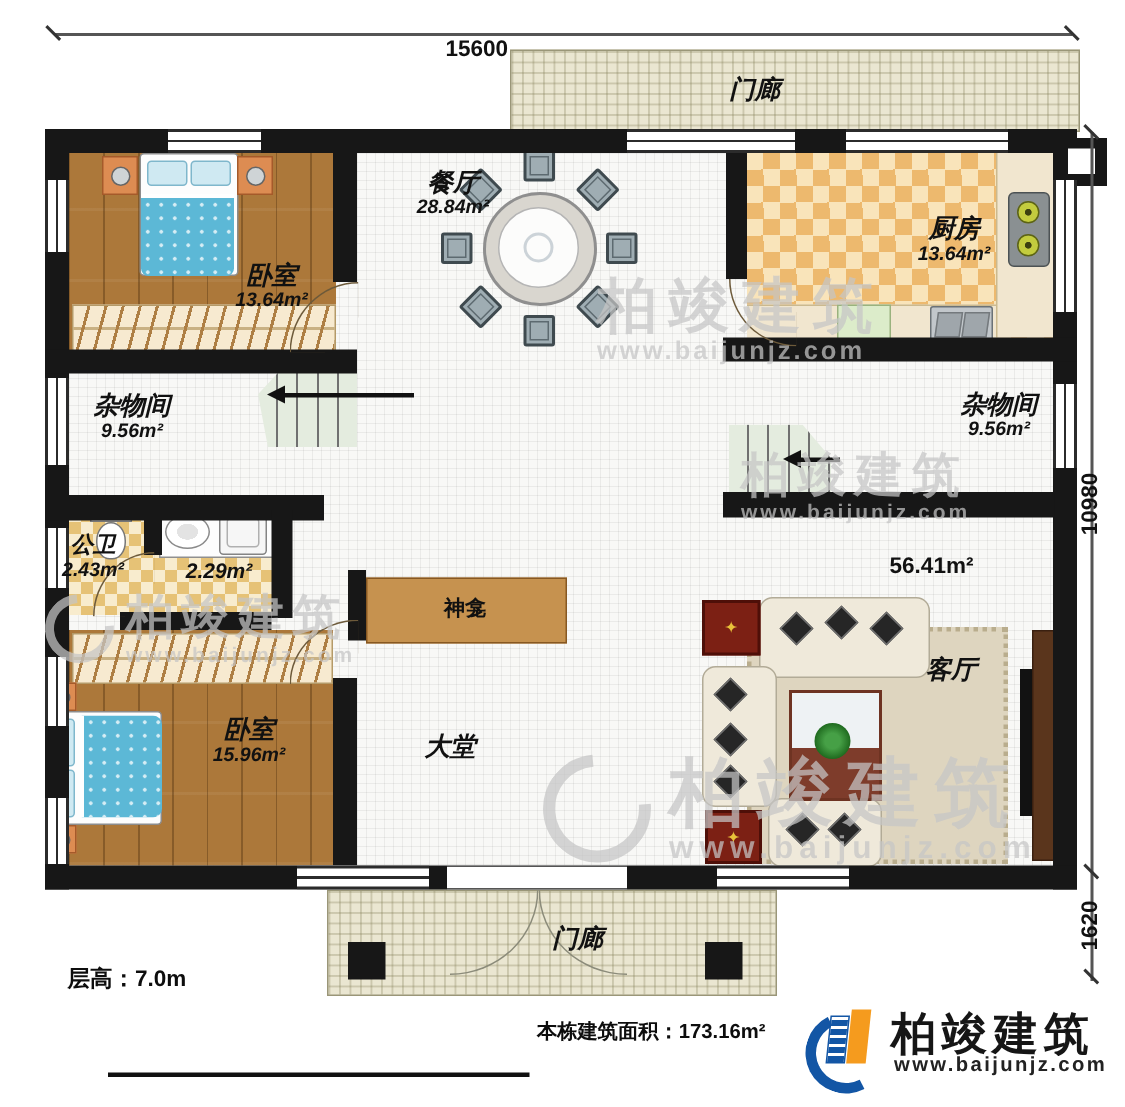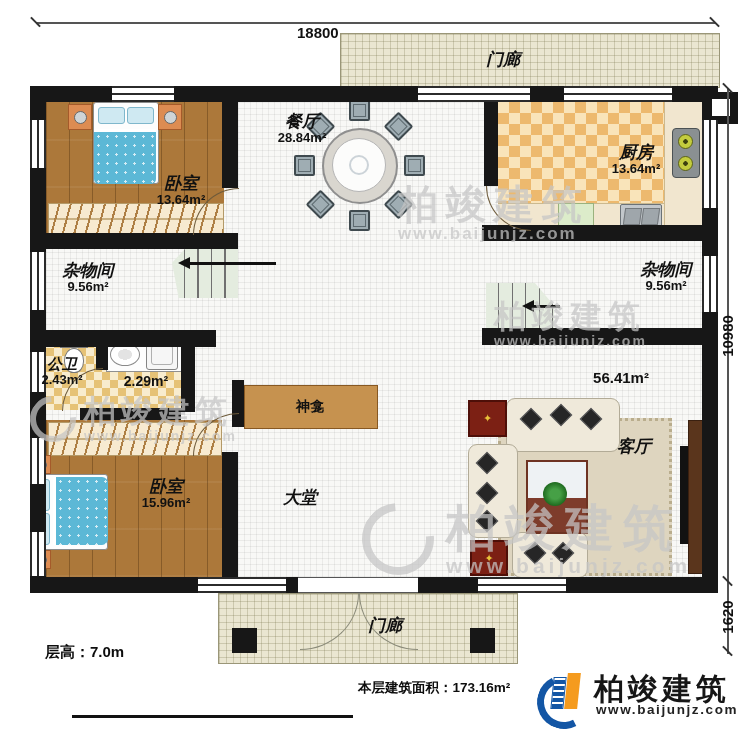--- a/index.html
+++ b/index.html
@@ -53,21 +53,21 @@
   .chair::after{content:"";position:absolute;inset:2px;border:1px solid #5d6a70;}
   .sofa{background:#efe9da;border:1.5px solid #b2ab97;border-radius:9px;z-index:20;}
   .cushion{position:absolute;width:14px;height:14px;background:#262626;border:1px solid #6e6e6e;transform:rotate(45deg);}
   .redtable{background:#7c2014;border:2px solid #4e0f08;z-index:21;display:flex;align-items:center;justify-content:center;
             color:#e8c23a;font-size:11px;}
   .rug{background:#ded5bf;border:3px dotted #b9ad8d;z-index:12;}
   
   .lbl{transform:translate(-50%,-50%);font-weight:bold;color:#111;text-align:center;
        white-space:nowrap;z-index:40;line-height:1.12;}
   .lbl .nm{font-size:17px;font-style:italic;}
-  .lbl .ar{font-size:13px;}
+  .lbl .ar{font-size:13px;font-style:italic;}
   .big{font-size:20px;}
   .dimline{background:#555;z-index:70;}
   .tick{width:13px;height:2px;background:#333;transform:rotate(45deg);z-index:70;}
   .dimtxt{font-size:15px;font-weight:bold;color:#111;white-space:nowrap;z-index:70;}
   
   .wm{color:#c6c6c6;opacity:.72;font-weight:900;white-space:nowrap;z-index:60;line-height:1.05;}
   .wm .u{font-weight:bold;letter-spacing:2px;}
   .wm-ic{border:6px solid #c6c6c6;border-top-color:transparent;border-radius:50%;transform:rotate(40deg);}
   
   .ftxt{font-weight:bold;color:#0d0d0d;white-space:nowrap;z-index:80;}
@@ -250,21 +250,21 @@
   <div class="abs lbl" style="left:300px;top:498px;"><span class="nm big">大堂</span></div>
   <div class="abs lbl" style="left:166px;top:494px;">
     <div class="nm">卧室</div>
     <div class="ar">15.96m²</div>
   </div>
   <div class="abs lbl" style="left:385px;top:626px;"><span class="nm big">门廊</span></div>
 
   <div class="abs dimline" style="left:36px;top:22px;width:679px;height:1.5px;"></div>
   <div class="abs tick" style="left:29px;top:21px;"></div>
   <div class="abs tick" style="left:708px;top:21px;"></div>
-  <div class="abs dimtxt" style="left:297px;top:24px;">18800</div>
+  <div class="abs dimtxt" style="left:297px;top:24px;">15600</div>
   <div class="abs dimline" style="left:727px;top:88px;width:1.5px;height:566px;"></div>
   <div class="abs tick" style="left:721px;top:87px;"></div>
   <div class="abs tick" style="left:721px;top:580px;"></div>
   <div class="abs tick" style="left:721px;top:650px;"></div>
   <div class="abs dimtxt" style="left:727px;top:336px;transform:translate(-50%,-50%) rotate(-90deg);">10980</div>
   <div class="abs dimtxt" style="left:727px;top:617px;transform:translate(-50%,-50%) rotate(-90deg);">1620</div>
 
   <div class="abs wm" style="left:398px;top:183px;">
     <div style="font-size:40px;letter-spacing:8px;">柏竣建筑</div>
     <div class="u" style="font-size:17px;">www.baijunjz.com</div>
@@ -283,21 +283,21 @@
   <div class="abs wm" style="left:362px;top:502px;display:flex;gap:12px;align-items:center;">
     <div class="wm-ic" style="width:56px;height:56px;border-width:8px;"></div>
     <div>
       <div style="font-size:50px;letter-spacing:9px;">柏竣建筑</div>
       <div class="u" style="font-size:21px;letter-spacing:4px;">www.baijunjz.com</div>
     </div>
   </div>
 
   <div class="abs ftxt" style="left:45px;top:643px;font-size:15px;">层高：7.0m</div>
   <div class="abs" style="left:72px;top:715px;width:281px;height:3px;background:#111;z-index:80;"></div>
-  <div class="abs ftxt" style="left:358px;top:679px;font-size:13.5px;">本层建筑面积：173.16m²</div>
+  <div class="abs ftxt" style="left:358px;top:679px;font-size:13.5px;">本栋建筑面积：173.16m²</div>
 
   <div class="abs" style="left:536px;top:671px;width:52px;height:50px;z-index:80;">
     <div class="abs" style="left:1px;top:4px;width:40px;height:40px;border:7px solid #1356a5;border-top-color:transparent;border-right-color:transparent;border-radius:50%;transform:rotate(18deg);"></div>
     <div class="abs" style="left:16px;top:6px;width:11px;height:30px;background:repeating-linear-gradient(#fff 0 2px,#1356a5 2px 6px);border:1px solid #1356a5;transform:skewX(-6deg);"></div>
     <div class="abs" style="left:30px;top:2px;width:13px;height:36px;background:#f59b1e;transform:skewX(-6deg);"></div>
   </div>
   <div class="abs logo-name" style="left:594px;top:669px;z-index:80;">柏竣建筑</div>
   <div class="abs logo-url" style="left:596px;top:702px;z-index:80;">www.baijunjz.com</div>
 
 </div>

